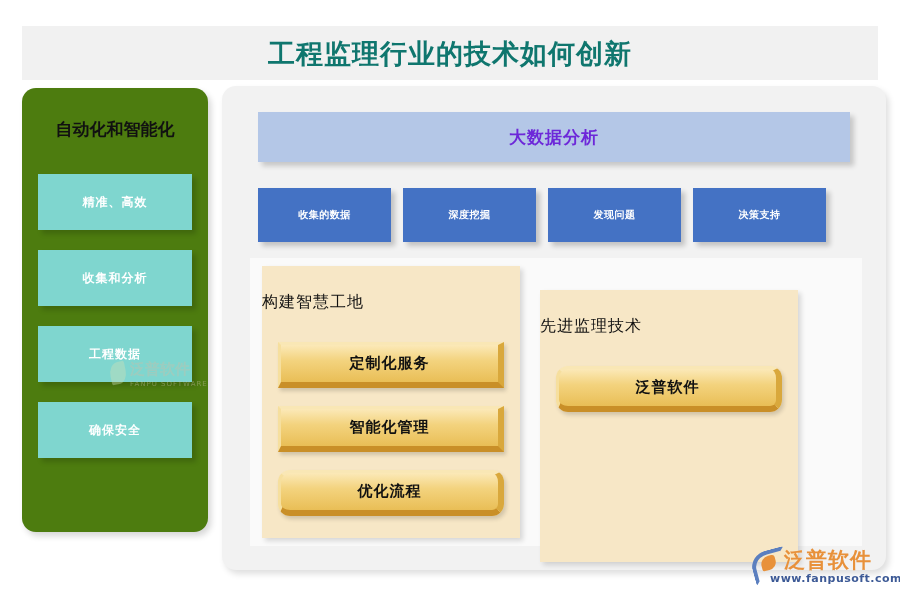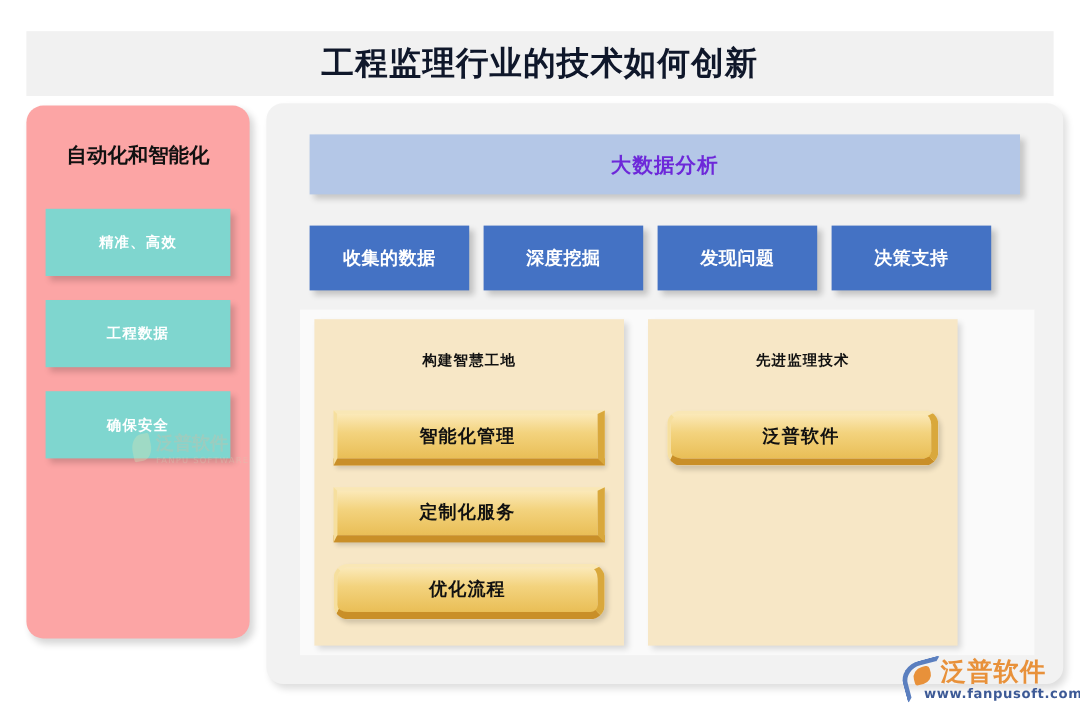--- a/index.html
+++ b/index.html
@@ -21,31 +21,31 @@
     left: 22px; top: 26px;
     width: 856px; height: 54px;
     background: #F1F1F1;
     display: flex;
     align-items: center;
     justify-content: center;
   }
   .title-text {
     font-size: 27px;
     font-weight: bold;
-    color: #0f172a;
+    color: #0f766e;
     letter-spacing: 1px;
     line-height: 1;
   }
 
   
   .sidebar {
     position: absolute;
     left: 22px; top: 88px;
     width: 186px; height: 444px;
-    background: #fca5a5;
+    background: #4d7c0f;
     border-radius: 14px;
     box-shadow: 3px 4px 6px rgba(0,0,0,0.16);
   }
   .sidebar-title {
     position: absolute;
     left: 0; top: 30px;
     width: 186px;
     text-align: center;
     font-size: 17px;
     font-weight: bold;
@@ -138,21 +138,21 @@
     position: absolute;
     top: 0;
     width: 133px; height: 54px;
     background: #4472C4;
     display: flex;
     align-items: center;
     justify-content: center;
     box-shadow: 4px 4px 5px rgba(0,0,0,0.20);
   }
   .blue-btn span {
-    font-size: 15px;
+    font-size: 10px;
     font-weight: bold;
     color: #FFFFFF;
     letter-spacing: 0.5px;
   }
   .blue-btn.b0 { left: 0px; }
   .blue-btn.b1 { left: 145px; }
   .blue-btn.b2 { left: 290px; }
   .blue-btn.b3 { left: 435px; }
 
   
@@ -163,28 +163,28 @@
     background: #FAFAFA;
   }
   .gold-panel {
     position: absolute;
     top: 8px;
     width: 258px; height: 272px;
     background: #F7E7C6;
     box-shadow: 3px 3px 5px rgba(0,0,0,0.14);
   }
   .gold-panel.left { left: 12px; }
-  .gold-panel.right { left: 290px; }
+  .gold-panel.right { left: 290px; margin-top: 24px; }
   .gold-panel-title {
     position: absolute;
     left: 0; top: 26px;
     width: 258px;
-    text-align: center;
-    font-size: 12px;
-    font-weight: bold;
+    text-align: left;
+    font-size: 16px;
+    font-weight: normal;
     color: #111111;
     letter-spacing: 1px;
   }
   .gold-items {
     position: absolute;
     left: 16px; top: 76px;
     width: 226px;
   }
   .gold-btn {
     position: relative;
@@ -264,20 +264,23 @@
     <div class="title-text">工程监理行业的技术如何创新</div>
   </div>
 
   <div class="sidebar">
     <div class="sidebar-title">自动化和智能化</div>
     <div class="sidebar-items">
       <div class="teal-box">
         <span>精准、高效</span>
       </div>
       <div class="teal-box">
+        <span>收集和分析</span>
+      </div>
+      <div class="teal-box">
         <span>工程数据</span>
       </div>
       <div class="teal-box">
         <span>确保安全</span>
       </div>
     </div>
   </div>
 
   <div class="wm-sidebar">
     <div class="wm-leaf"></div>
@@ -305,24 +308,24 @@
         <span>决策支持</span>
       </div>
     </div>
 
     <div class="gold-wrap">
 
       <div class="gold-panel left">
         <div class="gold-panel-title">构建智慧工地</div>
         <div class="gold-items">
           <div class="gold-btn">
-            <span>智能化管理</span>
+            <span>定制化服务</span>
           </div>
           <div class="gold-btn">
-            <span>定制化服务</span>
+            <span>智能化管理</span>
           </div>
           <div class="gold-btn">
             <span>优化流程</span>
           </div>
         </div>
       </div>
 
       <div class="gold-panel right">
         <div class="gold-panel-title">先进监理技术</div>
         <div class="gold-items">

